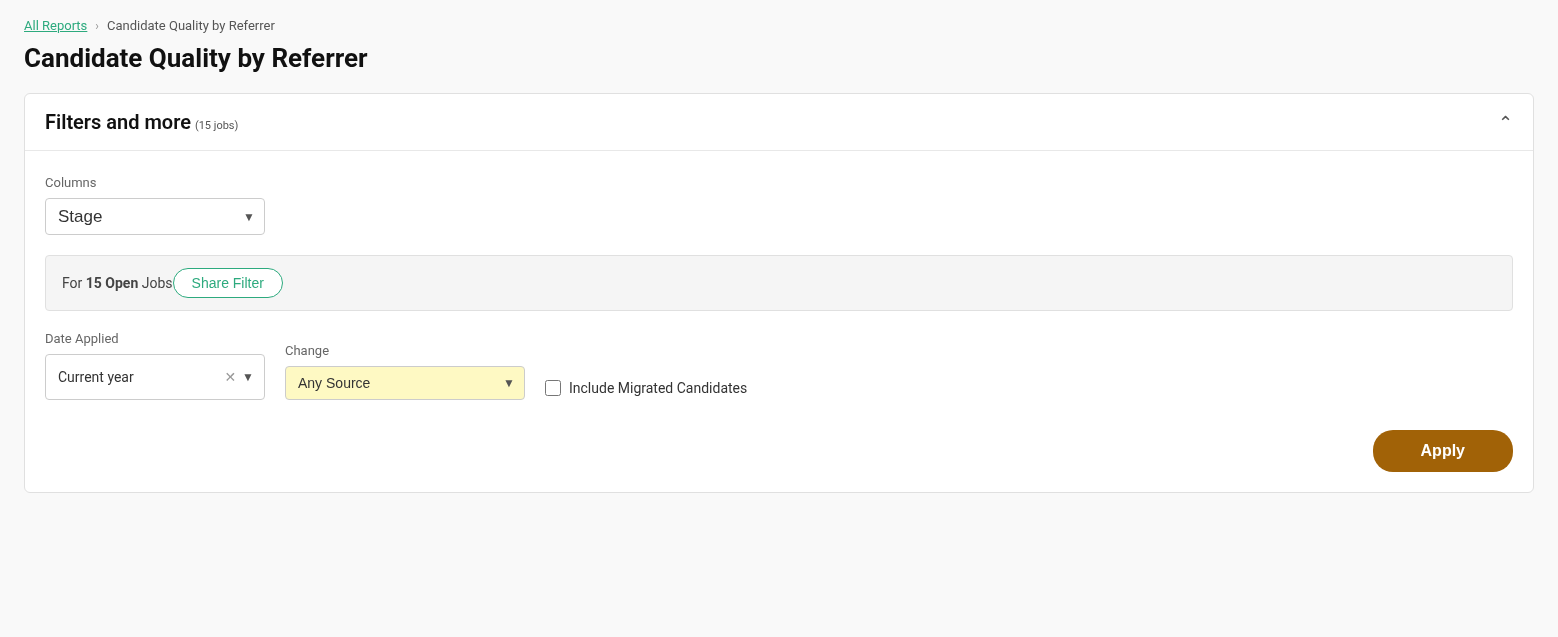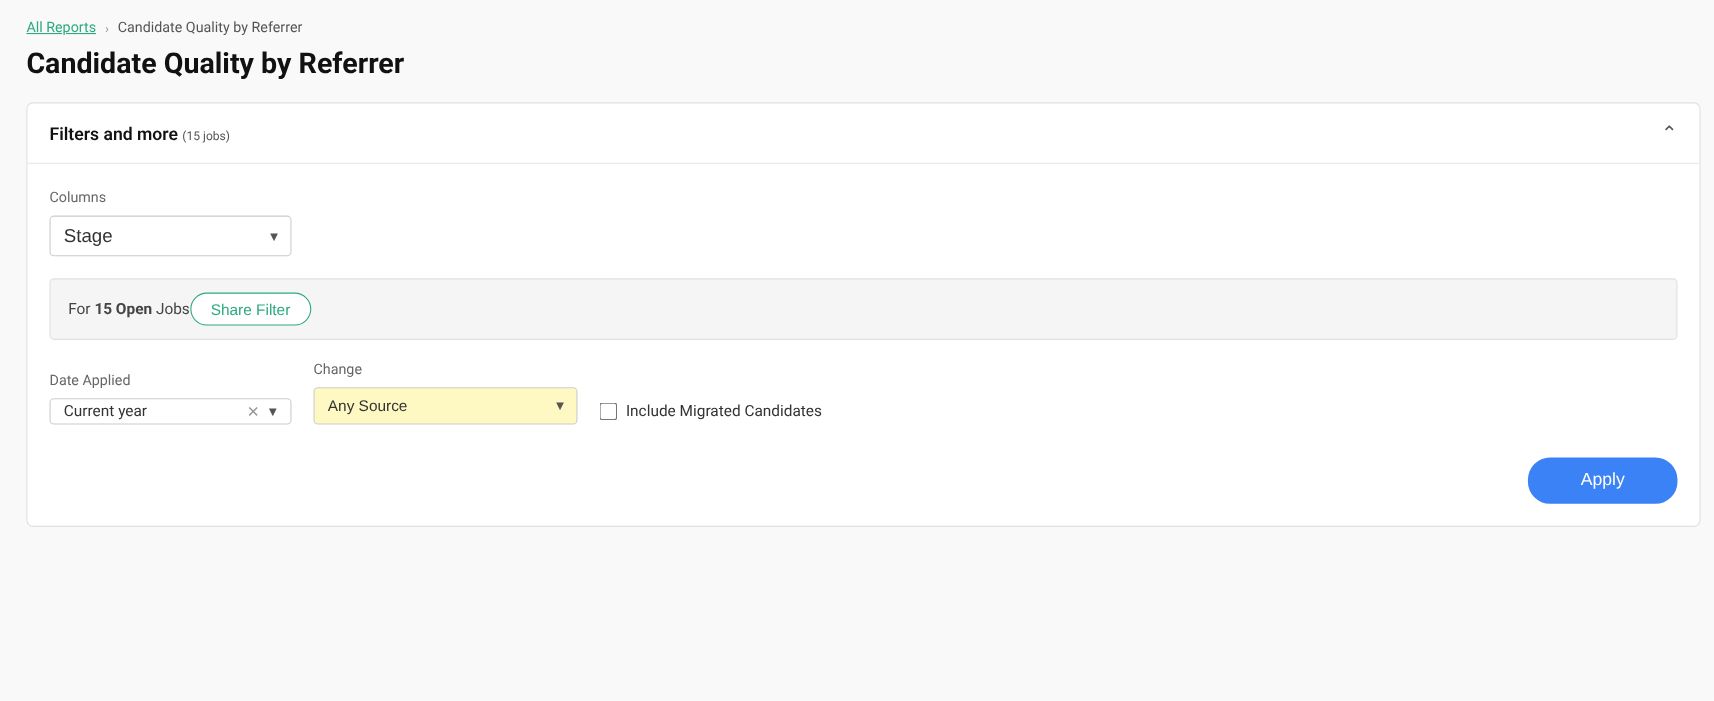--- a/index.html
+++ b/index.html
@@ -5,21 +5,21 @@
     * { box-sizing: border-box; margin: 0; padding: 0; }
     body {
       font-family: -apple-system, BlinkMacSystemFont, 'Segoe UI', Roboto, sans-serif;
       background: #f9f9f9;
       color: #333;
       min-height: 637px;
       width: 1558px;
     }
 
     .page-wrapper {
-      padding: 18px 12px 24px 24px;
+      padding: 18px 24px 24px 24px;
       background: #f9f9f9;
       min-height: 637px;
     }
 
     
     .breadcrumb {
       display: flex;
       align-items: center;
       gap: 8px;
       font-size: 13px;
@@ -88,21 +88,21 @@
     }
     .filter-header {
       display: flex;
       align-items: center;
       justify-content: space-between;
       padding: 16px 20px;
       border-bottom: 1px solid #e8e8e8;
       cursor: pointer;
     }
     .filter-title {
-      font-size: 16px;
+      font-size: 20px;
       font-weight: 600;
       color: #111;
     }
     .filter-subtitle {
       font-weight: 400;
       color: #555;
       font-size: 11px;
     }
     .chevron-icon {
       color: #555;
@@ -191,21 +191,21 @@
     
     .date-select-wrapper {
       position: relative;
       display: flex;
       align-items: center;
       border: 1px solid #ccc;
       border-radius: 4px;
       background: #fff;
       padding: 0 8px 0 12px;
       min-width: 220px;
-      height: 24px;
+      height: 46px;
     }
     .date-select-text {
       flex: 1;
       font-size: 14px;
       color: #333;
     }
     .date-clear-btn {
       background: none;
       border: none;
       color: #999;
@@ -268,27 +268,27 @@
       color: #333;
     }
 
     
     .apply-row {
       display: flex;
       justify-content: flex-end;
       margin-top: 30px;
     }
     .btn-apply {
-      background: #3b82f6;
+      background: #a16207;
       color: #fff;
       border: none;
       border-radius: 20px;
       padding: 12px 48px;
       font-size: 16px;
-      font-weight: 400;
+      font-weight: 700;
       cursor: pointer;
     }
   </style>
 </head>
 <body>
 
 <div class="page-wrapper">
 
   <div class="breadcrumb">
     <span class="breadcrumb-link">All Reports</span>

